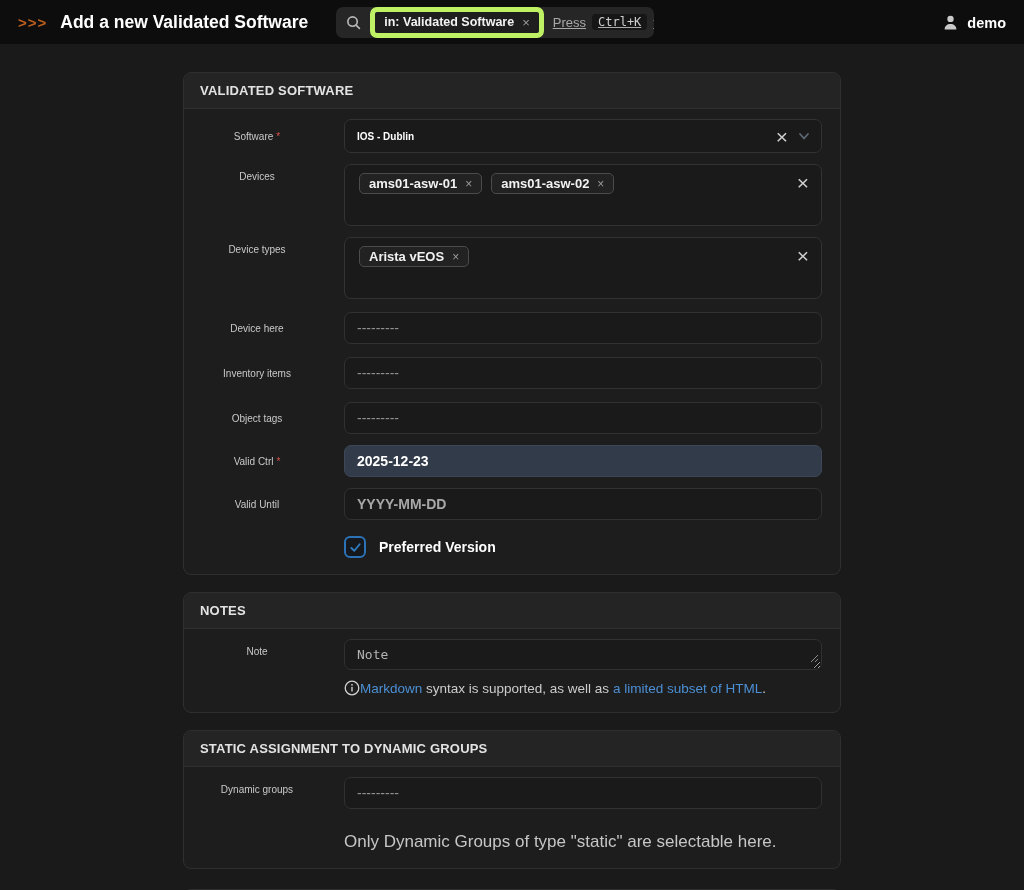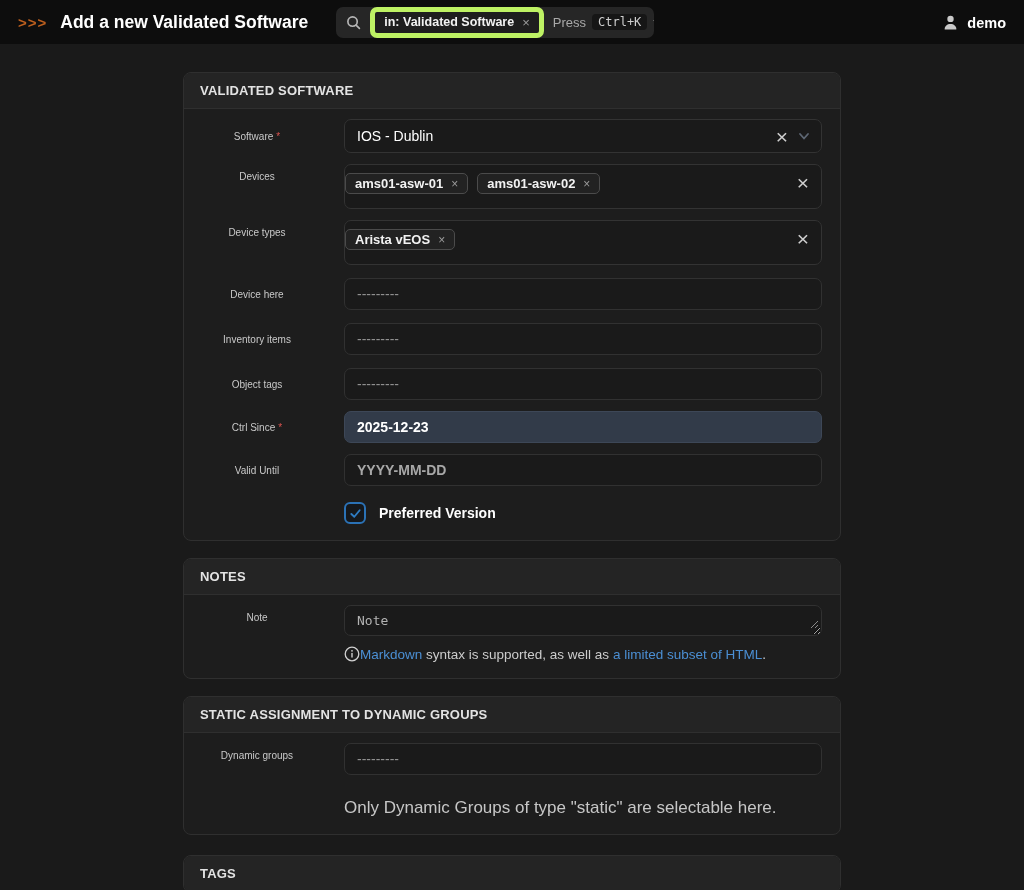--- a/index.html
+++ b/index.html
@@ -21,21 +21,21 @@
     border-radius: 7px; display: flex; align-items: center; gap: 9px;
     padding: 0 10px; overflow: hidden; white-space: nowrap;
   }
   .search-icon { flex: none; display: flex; }
   .filter-chip {
     flex: none; display: inline-flex; align-items: center; gap: 8px;
     background: #1e1e1e; border: 5px solid #bef264; border-radius: 7px;
     padding: 3px 9px; color: #f2f2f2; font-weight: 700; font-size: 12.5px;
   }
   .filter-chip .chip-x { color: #9b9b9b; font-weight: 400; font-size: 13px; cursor: pointer; }
-  .search-hint { display: inline-flex; align-items: center; gap: 6px; color: #a9a9a9; font-size: 13px; }
+  .search-hint { display: inline-flex; align-items: center; gap: 6px; color: #a9a9a9; font-size: 13px; text-decoration: underline; }
   .search-hint kbd {
     background: #161616; border-radius: 4px; padding: 1px 6px;
     font-family: "DejaVu Sans Mono", "Liberation Mono", monospace;
     font-size: 12px; color: #d0d0d0;
   }
   .user-menu { margin-left: auto; display: flex; align-items: flex-end; gap: 8px; }
   .user-name { color: #ffffff; font-weight: 700; font-size: 14.5px; }
 
   
   main { padding-top: 28px; }
@@ -58,27 +58,27 @@
     color: #c9c9c9; font-size: 10px;
   }
   .row.top .lbl { padding-top: 7px; }
   .req { color: #d9534f; margin-left: 3px; }
   .field { flex: none; width: 478px; position: relative; }
 
   .select-box {
     height: 34px; background: #1a1a1a; border: 1px solid #333333;
     border-radius: 7px; display: flex; align-items: center; padding: 0 10px 0 12px;
   }
-  .select-value { color: #ffffff; font-weight: 400; font-size: 14px; flex: 1; }
+  .select-value { color: #ffffff; font-weight: 700; font-size: 10px; flex: 1; }
   .clear-x { color: #cfcfcf; font-size: 21px; line-height: 1; cursor: pointer; }
   .chev { margin-left: 9px; display: flex; }
 
   .multi-box {
-    height: 45px; background: #1a1a1a; border: 1px solid #333333;
-    border-radius: 7px; padding: 8px 34px 8px 0; position: relative;
+    height: 62px; background: #1a1a1a; border: 1px solid #333333;
+    border-radius: 7px; padding: 8px 34px 8px 14px; position: relative;
   }
   .chips { display: flex; gap: 9px; }
   .chip {
     display: inline-flex; align-items: center; gap: 8px;
     background: #222222; border: 1px solid #4b4b4b; border-radius: 5px;
     padding: 2px 9px; color: #f2f2f2; font-weight: 700; font-size: 13px;
   }
   .chip .chip-x { color: #9b9b9b; font-weight: 400; font-size: 12px; cursor: pointer; }
   .multi-clear { position: absolute; top: 7px; right: 12px; }
 
@@ -220,21 +220,21 @@
       </div>
 
       <div class="row" style="margin-top:13px">
         <label class="lbl">Object tags</label>
         <div class="field">
           <input class="text" type="text" placeholder="---------" style="">
         </div>
       </div>
 
       <div class="row">
-        <label class="lbl"><span>Ctrl Since</span><span class="req">*</span></label>
+        <label class="lbl"><span>Valid Ctrl</span><span class="req">*</span></label>
         <div class="field">
           <input class="text date-filled" type="text" value="2025-12-23" style="">
         </div>
       </div>
 
       <div class="row">
         <label class="lbl">Valid Until</label>
         <div class="field">
           <input class="text date-empty" type="text" placeholder="YYYY-MM-DD" style="">
         </div>

